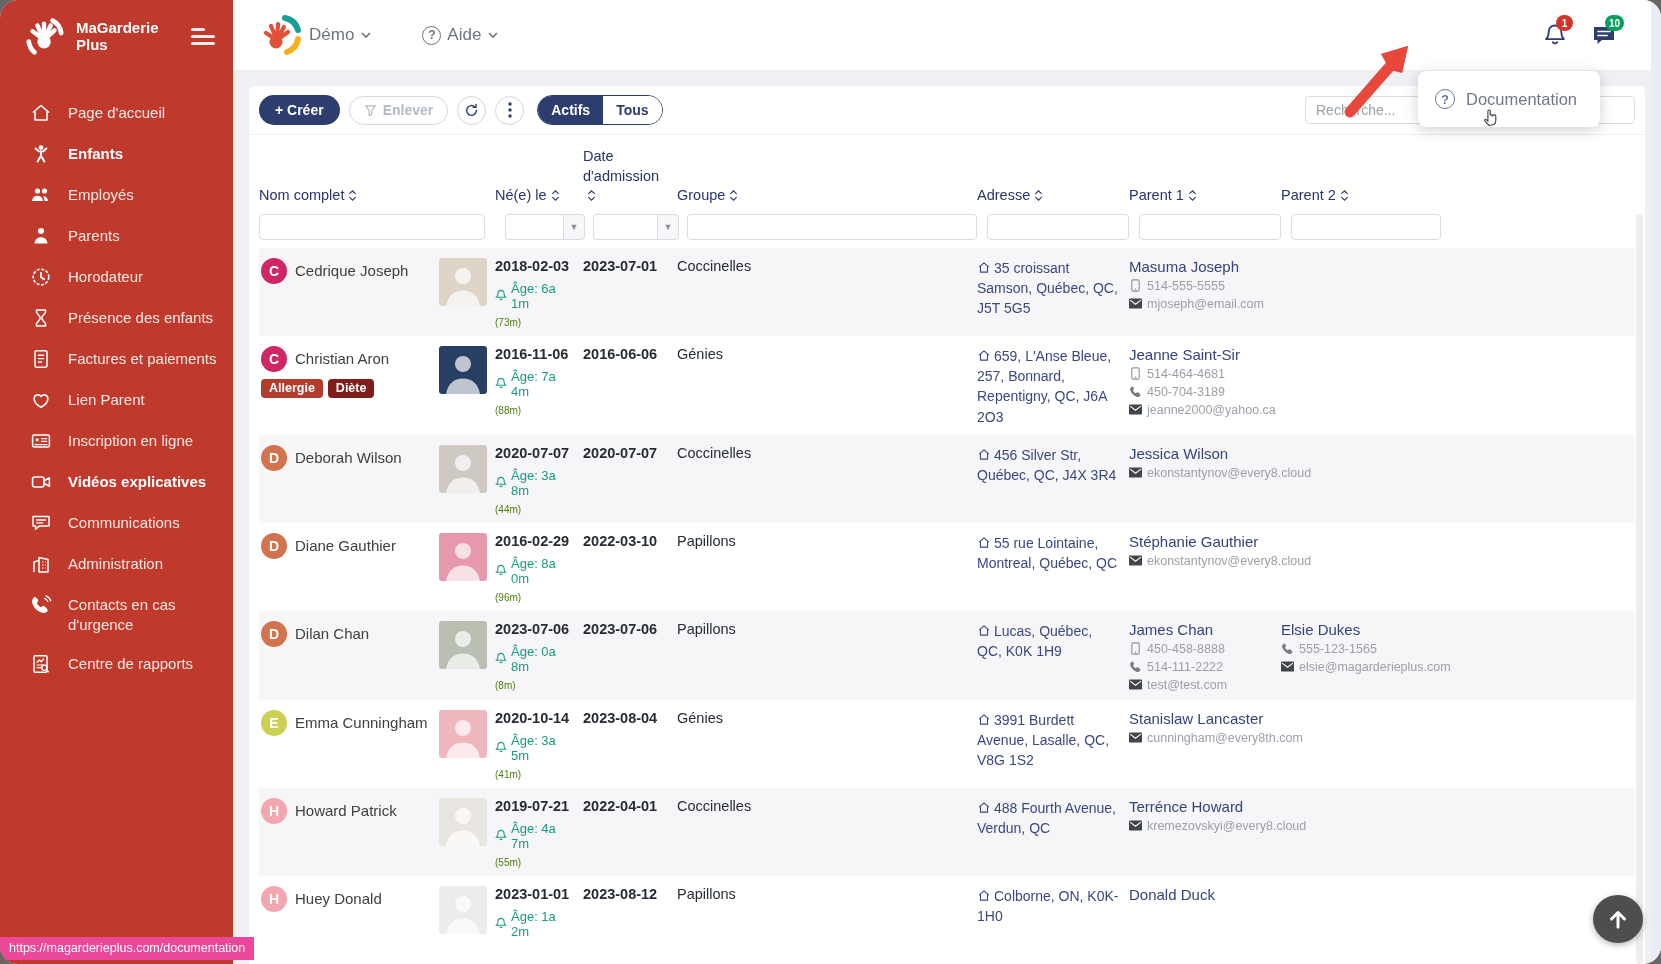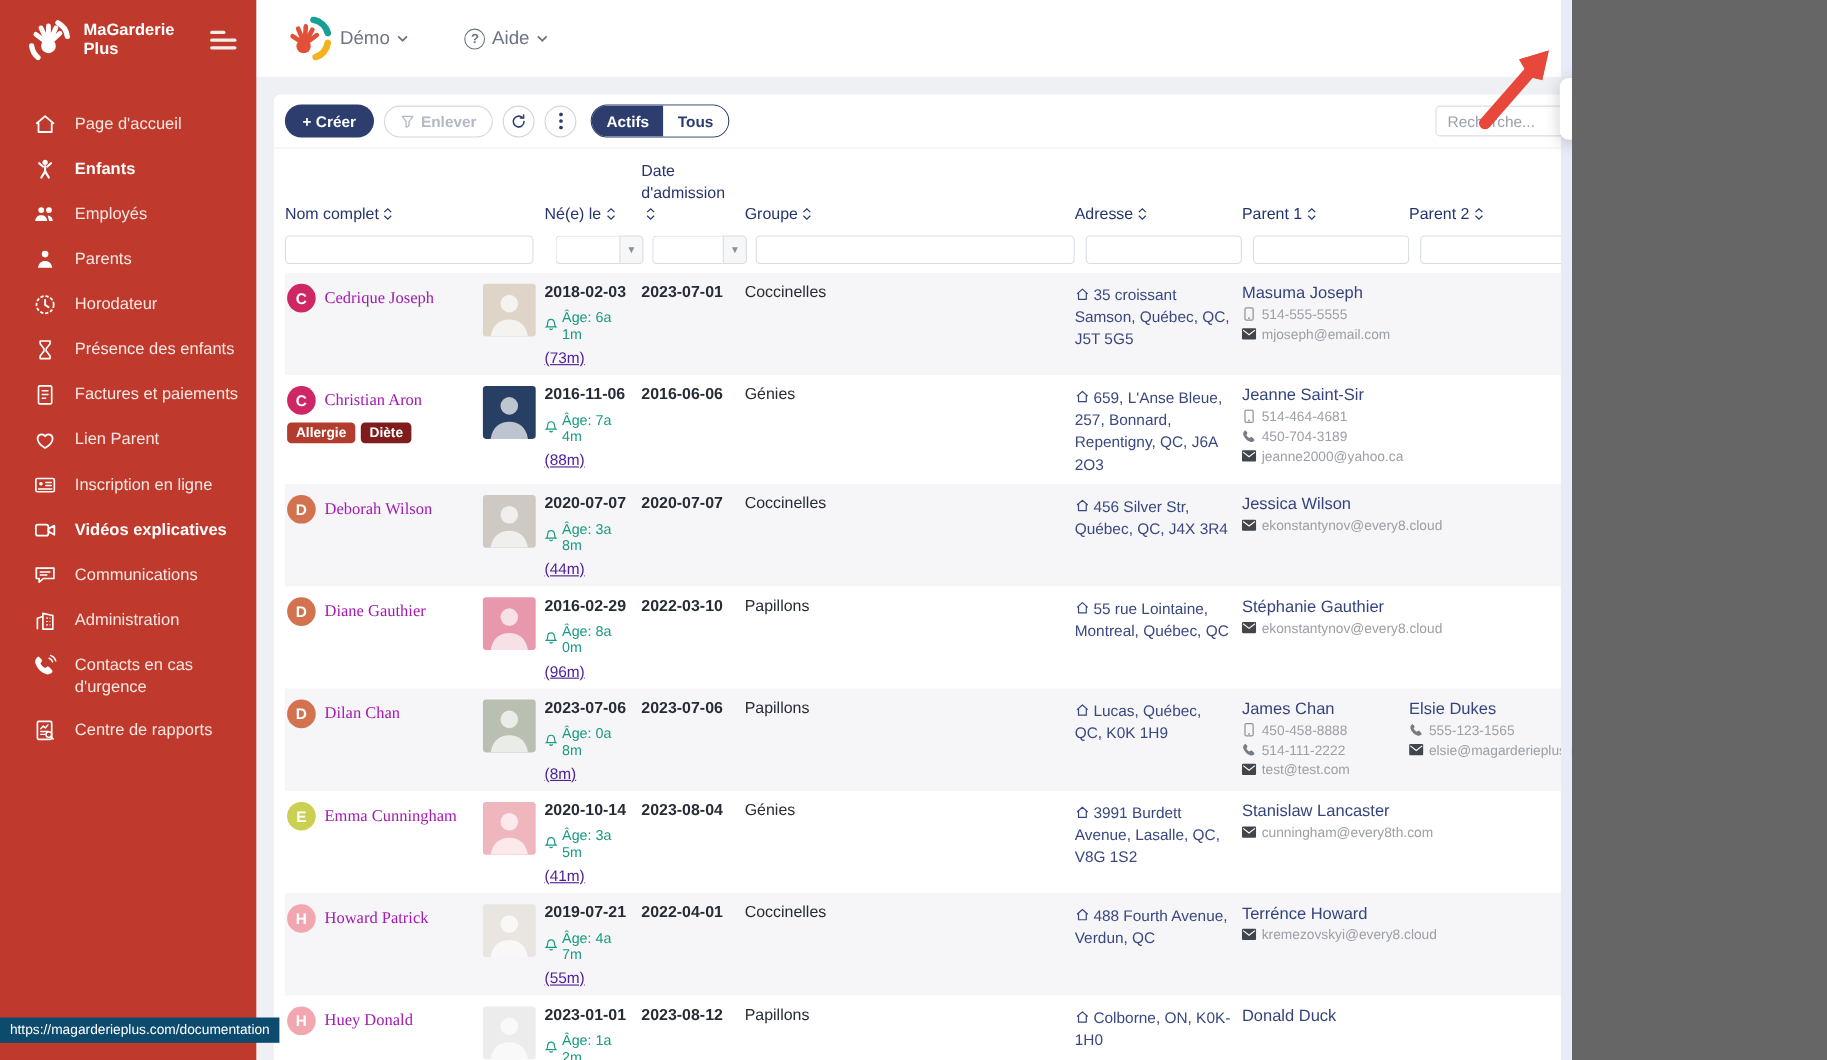--- a/index.html
+++ b/index.html
@@ -1,17 +1,17 @@
 <!DOCTYPE html>
 <html><head>
 <meta charset="utf-8">
 <style>
   * { box-sizing: border-box; margin: 0; padding: 0; }
   body { font-family: "Liberation Sans", sans-serif; background:#666; }
-  .screen { position:relative; width:1429px; height:964px; background:#eef0f4; overflow:hidden; }
+  .screen { position:relative; width:1661px; height:964px; background:#eef0f4; overflow:hidden;border-radius:18px; }
 
   
   .sidebar { position:absolute; left:0; top:0; width:233px; height:100%; background:#bf3a2c; color:#fff; z-index:4; }
   .brand { display:flex; align-items:center; padding:15px 16px 14px 24px; }
   .brand-logo { width:42px; height:42px; flex:0 0 auto; }
   .brand-name { margin-left:10px; font-weight:700; font-size:15px; line-height:1.15; color:#fff; flex:1; }
   .collapse-btn { width:26px; height:20px; position:relative; cursor:pointer; margin-left:4px; }
   .collapse-btn span { position:absolute; height:3px; background:#f7ece9; border-radius:2px; }
   .collapse-btn span:nth-child(1){ left:0; top:2px; width:14px; }
   .collapse-btn span:nth-child(2){ left:0; top:9px; width:24px; }
@@ -77,44 +77,44 @@
   .f-group { width:290px; margin-right:10px; }
   .f-addr { width:142px; margin-right:10px; }
   .f-p1 { width:142px; margin-right:10px; }
   .f-p2 { width:150px; }
 
   .tbody { padding:0 10px; }
   .trow { display:flex; min-height:67px; padding:10px 0 8px; }
   .trow:nth-child(odd) { background:#f6f6f8; }
   .name-line { display:flex; align-items:center; gap:8px; padding-left:2px; }
   .initial { width:26px; height:26px; border-radius:50%; color:#fff; font-size:14px; font-weight:700; display:flex; align-items:center; justify-content:center; flex:0 0 auto; }
-  .child-name { color:#a21caf; font-size:15px; text-decoration:none; cursor:pointer; line-height:1.2;font-family:Liberation Serif, serif; }
+  .child-name { color:#404040; font-size:15px; text-decoration:none; cursor:pointer; line-height:1.2; }
   .tags { display:flex; gap:5px; margin-top:7px; padding-left:2px; }
   .tag { color:#fff; font-size:12.5px; font-weight:700; padding:2.5px 8px; border-radius:4px; }
   .photo { width:48px; height:48px; border-radius:3px; overflow:hidden; cursor:pointer; }
   .photo svg { width:48px; height:48px; display:block; }
   .dateval { color:#262c35; font-size:14.5px; font-weight:600; }
   .ageline { display:flex; align-items:center; gap:4px; margin-top:7px; color:#199a82; font-size:13px; }
   .ageline svg { width:12px; height:13px; flex:0 0 auto; }
-  .months { margin-top:6px; color:#4c1d95; font-size:14px;text-decoration:underline; }
+  .months { margin-top:6px; color:#4d7c0f; font-size:10px; }
   .groupval { color:#262c35; font-size:14.5px; }
   .addr { color:#3a4880; font-size:14px; line-height:1.45; }
   .addr svg { width:14px; height:13px; vertical-align:-1px; margin-right:3px; }
   .pname { color:#35437c; font-size:15px; margin-bottom:4px; }
   .cline { display:flex; align-items:center; gap:5px; color:#9b9fa6; font-size:12.5px; margin-top:4px; }
   .cline .ci { width:13px; height:13px; flex:0 0 auto; }
 
   
   .doc-popup { position:absolute; left:1418px; top:71px; width:182px; height:56px; background:#fff; border-radius:8px; box-shadow:0 3px 14px rgba(40,45,60,.22); z-index:6; display:flex; align-items:center; gap:11px; padding:0 17px; }
   .doc-q { width:20px; height:20px; border:1.5px solid #6a779c; border-radius:50%; color:#6a779c; font-size:13px; font-weight:700; display:flex; align-items:center; justify-content:center; flex:0 0 auto; }
   .doc-label { color:#6f7889; font-size:16.5px; }
   .doc-cursor { position:absolute; left:63px; top:33px; width:22px; height:24px; }
   .arrow-annot { position:absolute; left:1338px; top:34px; width:86px; height:84px; z-index:7; pointer-events:none; }
   .scrolltop { position:absolute; left:1593px; top:895px; width:50px; height:48px; border-radius:50%; background:#4e4e4e; border:none; cursor:pointer; z-index:6; display:flex; align-items:center; justify-content:center; box-shadow:0 2px 6px rgba(0,0,0,.3); }
-  .statusbar { position:absolute; left:0; bottom:16px; background:#0c4a6e; color:#fff; font-size:12.5px; padding:4px 9px 5px; z-index:8; white-space:nowrap; }
+  .statusbar { position:absolute; left:0; bottom:4px; background:#ec4899; color:#fff; font-size:12.5px; padding:4px 9px 5px; z-index:8; white-space:nowrap; }
   .winbar { position:absolute; right:0; top:0; width:10px; height:100%; background:#e9ecf6; z-index:5; }
 </style>
 </head>
 <body>
 
 <div class="screen">
 
   <aside class="sidebar">
     <div class="brand">
       <svg class="brand-logo" viewBox="0 0 44 44">

